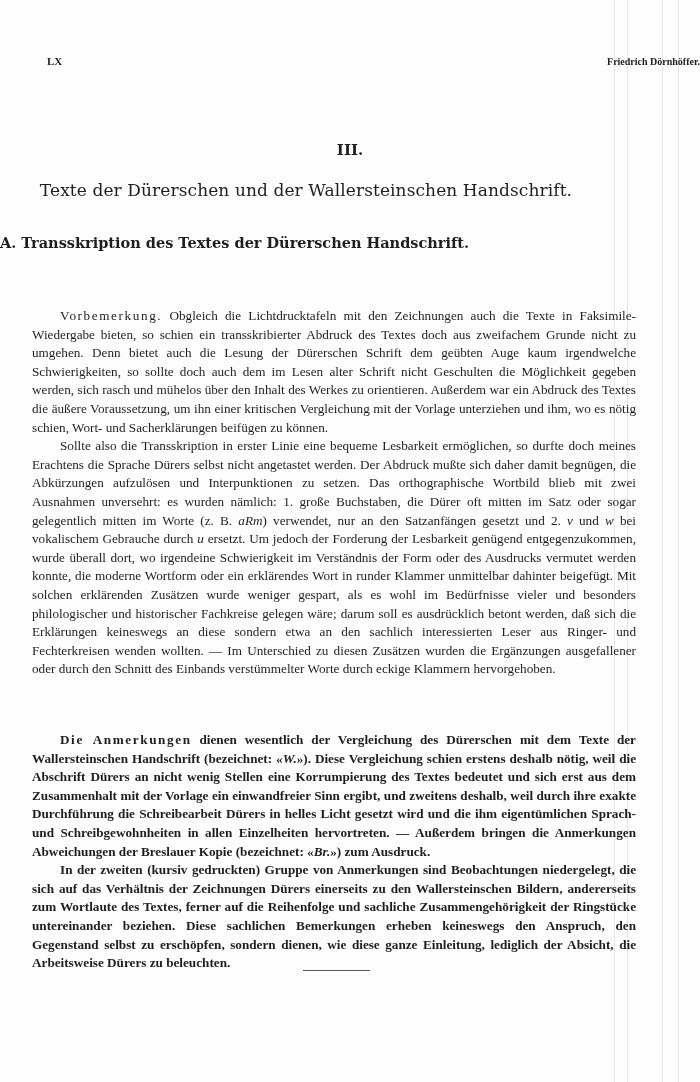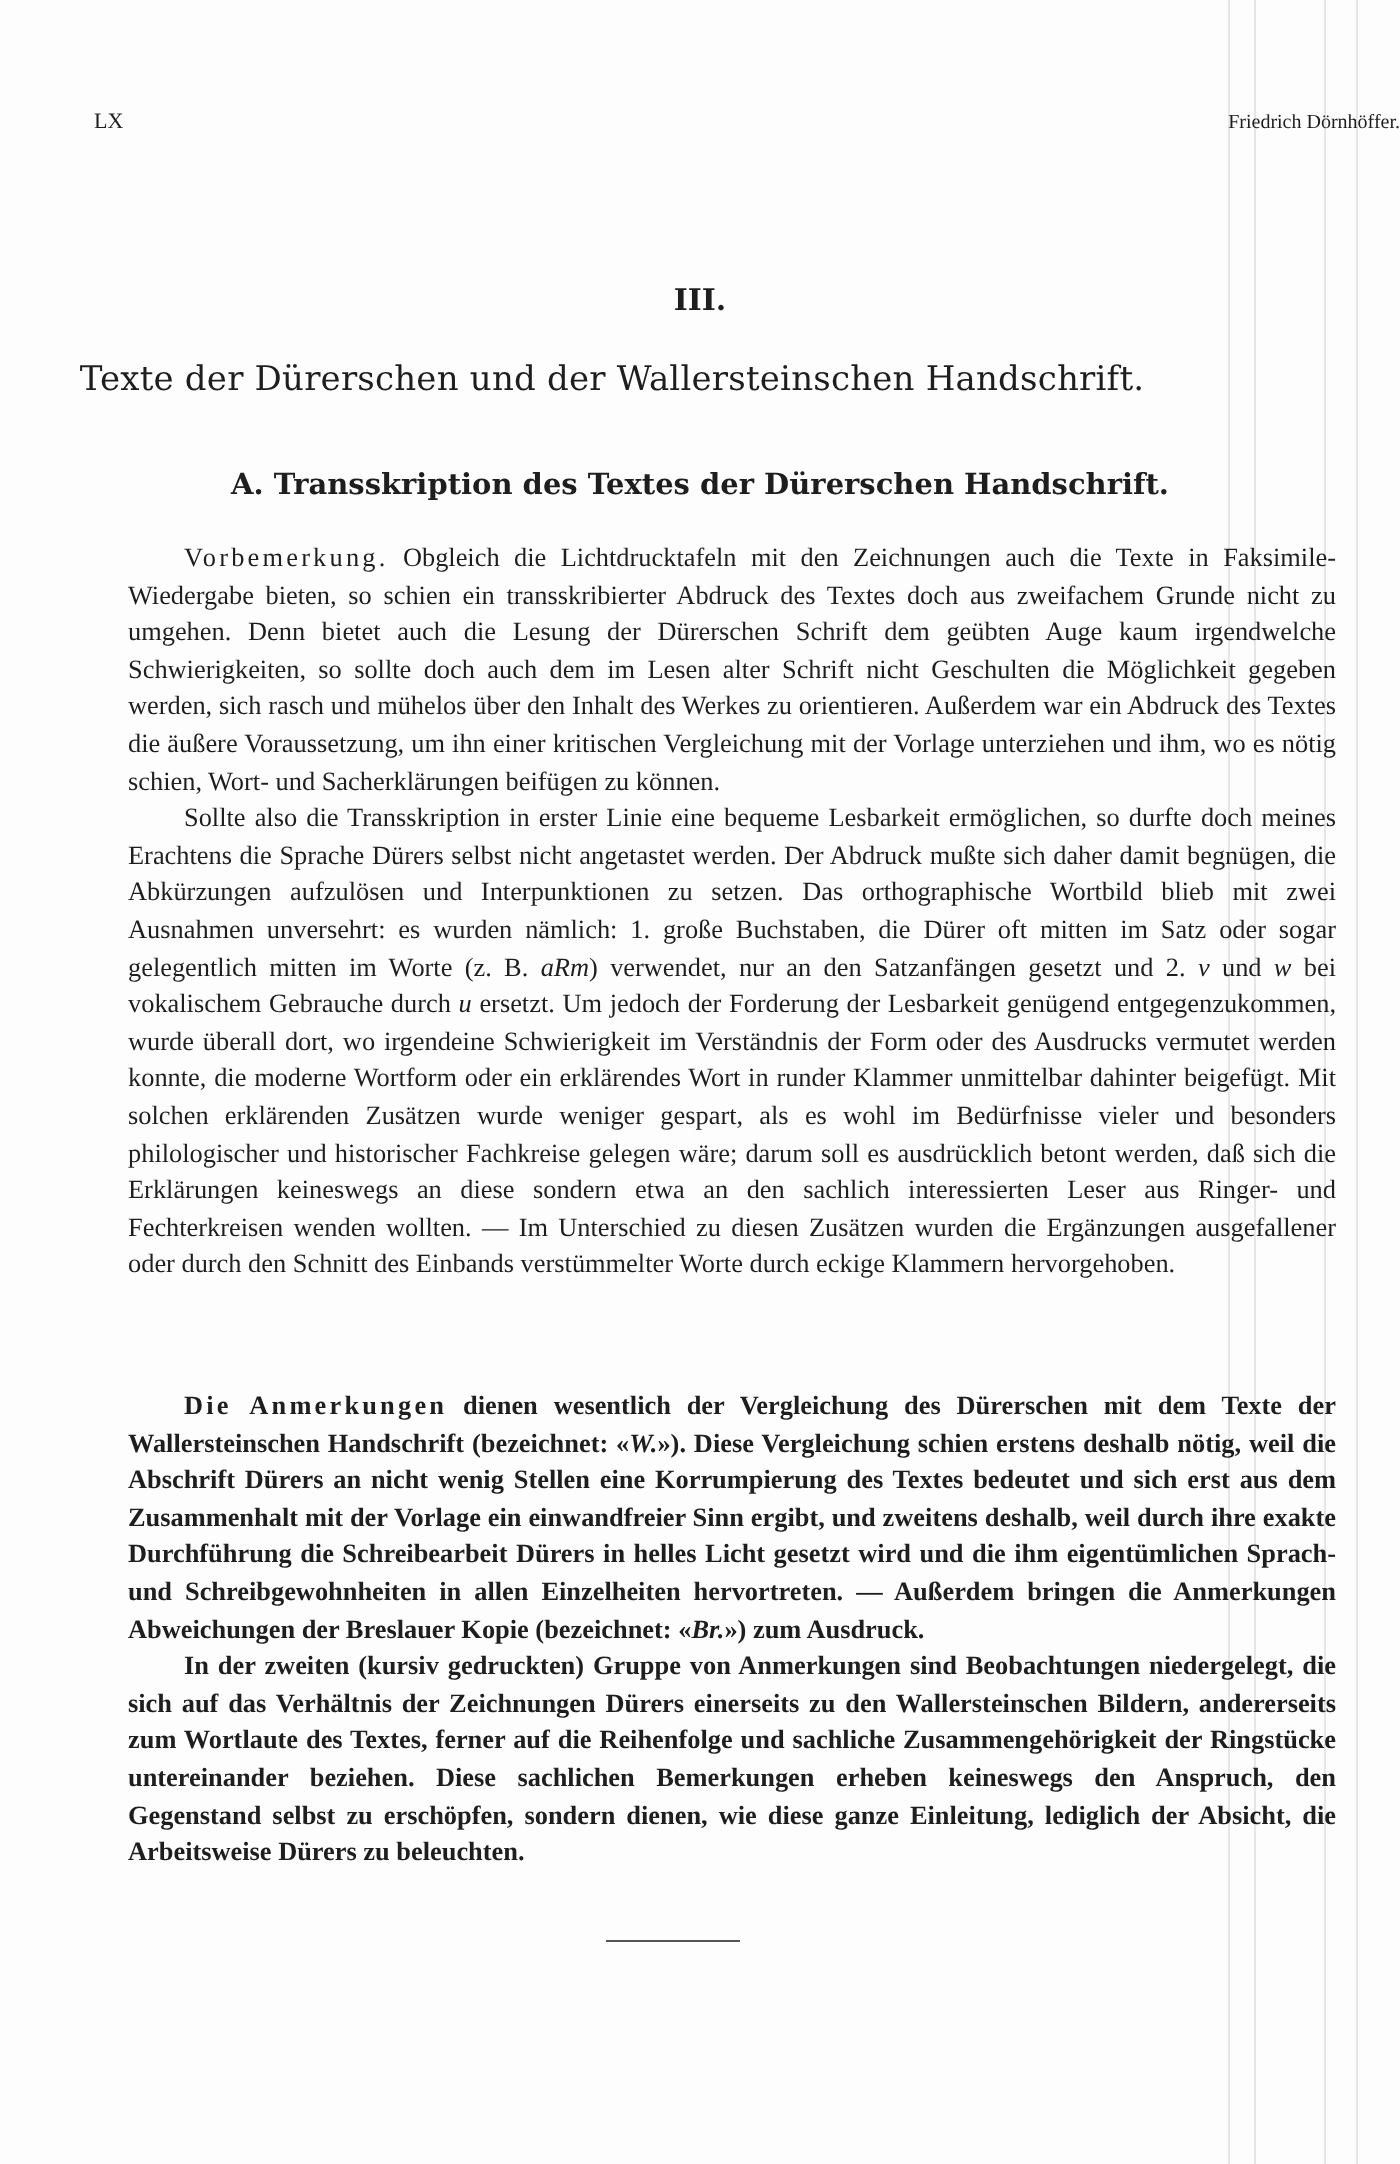--- a/index.html
+++ b/index.html
@@ -1,27 +1,27 @@
 <!DOCTYPE html>
 <html><head>
 <meta charset="utf-8">
 <style>
   html, body { margin:0; padding:0; }
   body {
     width:700px; height:1082px; background:#fdfdfd; position:relative; overflow:hidden;
     font-family:"Liberation Serif", "DejaVu Serif", serif; color:#1e1e1e;
   }
   .scanline { position:absolute; top:0; bottom:0; width:1px; background:#e6e6e6; }
-  .running-head { position:absolute; top:55px; left:0; width:627px; height:16px; font-size:10.5px; }
+  .running-head { position:absolute; top:55px; left:0; width:627px; height:16px; font-size:10.5px;font-weight:bold; }
   .page-num { position:absolute; left:47px; top:0; font-size:11px; }
   .author { position:absolute; left:0; width:700px; text-align:right; top:1px; font-size:10px; }
   .part { position:absolute; top:141px; left:0; width:700px; text-align:center; font-size:15px; font-weight:bold; font-family:"DejaVu Serif", serif; }
   .chapter-title { position:absolute; top:180px; left:0; width:612px; text-align:center; font-size:17px; font-family:"DejaVu Serif", serif; letter-spacing:0.1px; }
-  .section-title { position:absolute; top:234px; left:0; width:700px; text-align:center; font-size:14.5px; font-weight:bold; font-family:"DejaVu Serif", serif; }
-  .body { position:absolute; left:64px; width:604px; font-size:13.2px; line-height:18.6px; text-align:justify; }
+  .section-title { position:absolute; top:234px; left:0; width:700px; text-align:left; font-size:14.5px; font-weight:bold; font-family:"DejaVu Serif", serif; }
+  .body { position:absolute; left:32px; width:604px; font-size:13.2px; line-height:18.6px; text-align:justify;margin-top:37px; }
   .body p { margin:0; text-indent:28px; }
   .spaced { letter-spacing:1.6px; }
   .p1 { top:270px; }
   .p3 { top:694px;font-weight:bold; }
   .rule { position:absolute; top:970px; left:303px; width:67px; height:1px; background:#555; }
 </style>
 </head>
 <body>
 
 <div class="scanline" style="left:614px"></div>

